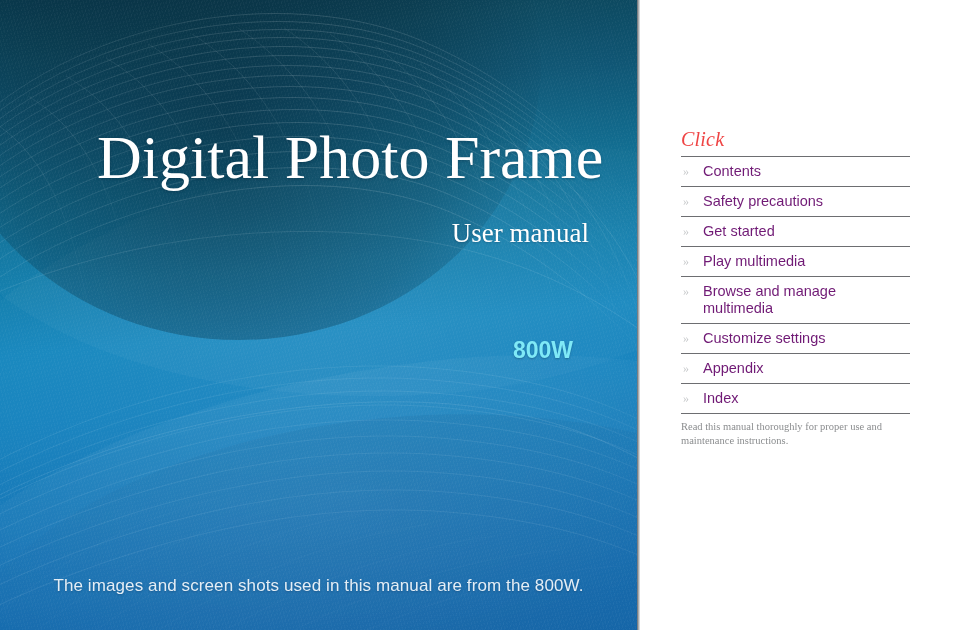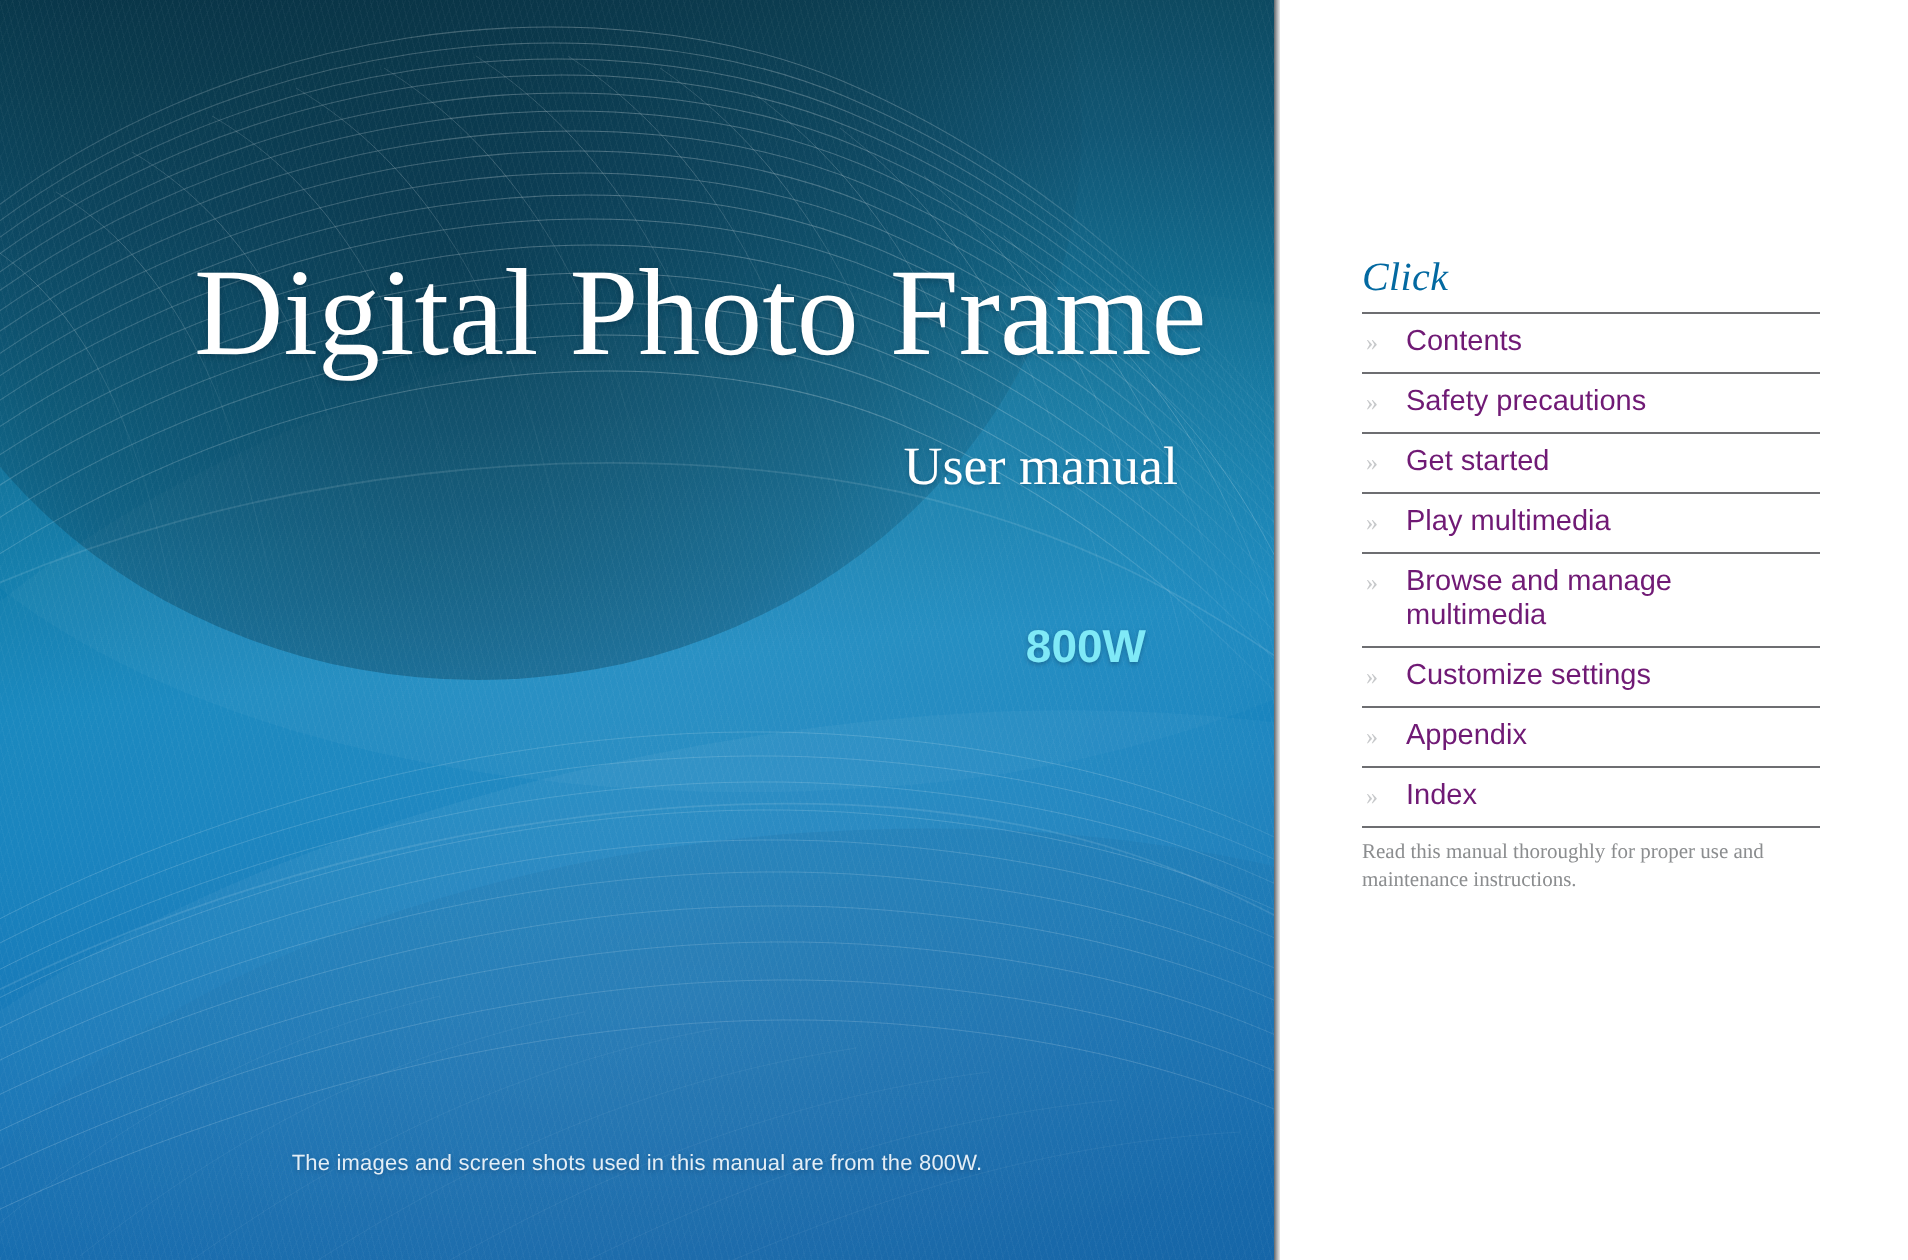--- a/index.html
+++ b/index.html
@@ -185,30 +185,30 @@
     top: 310px;
     width: 300px;
     text-align: right;
     font-family: "Liberation Sans", sans-serif;
     font-size: 23px;
     font-weight: 700;
     line-height: 1.15;
     color: #7fe9f7;
     text-shadow: 0 1px 2px rgba(0,30,55,0.30);
   }
-  #models .model-line { display: block; }
+  #models .model-line { display: block; margin-top: 27px; }
 
   #cover-note {
     position: absolute;
     left: 0;
     top: 576px;
     width: 637px;
     text-align: center;
     font-family: "Liberation Sans", sans-serif;
-    font-size: 11px;
+    font-size: 17px;
     font-weight: 400;
     color: #e4eef6;
     letter-spacing: 0.1px;
     text-shadow: 0 1px 2px rgba(0,25,50,0.25);
   }
 
   
   #seam {
     position: absolute;
     left: 637px;
@@ -244,21 +244,21 @@
   }
   #click-heading {
     position: absolute;
     left: 41px;
     top: 128px;
     margin: 0;
     font-family: "Liberation Serif", "DejaVu Serif", serif;
     font-style: italic;
     font-size: 20px;
     font-weight: 400;
-    color: #0369a1;
+    color: #ef4444;
     letter-spacing: 0.2px;
   }
 
   #click-list {
     position: absolute;
     left: 41px;
     top: 156px;
     width: 229px;
     list-style: none;
     margin: 0;

